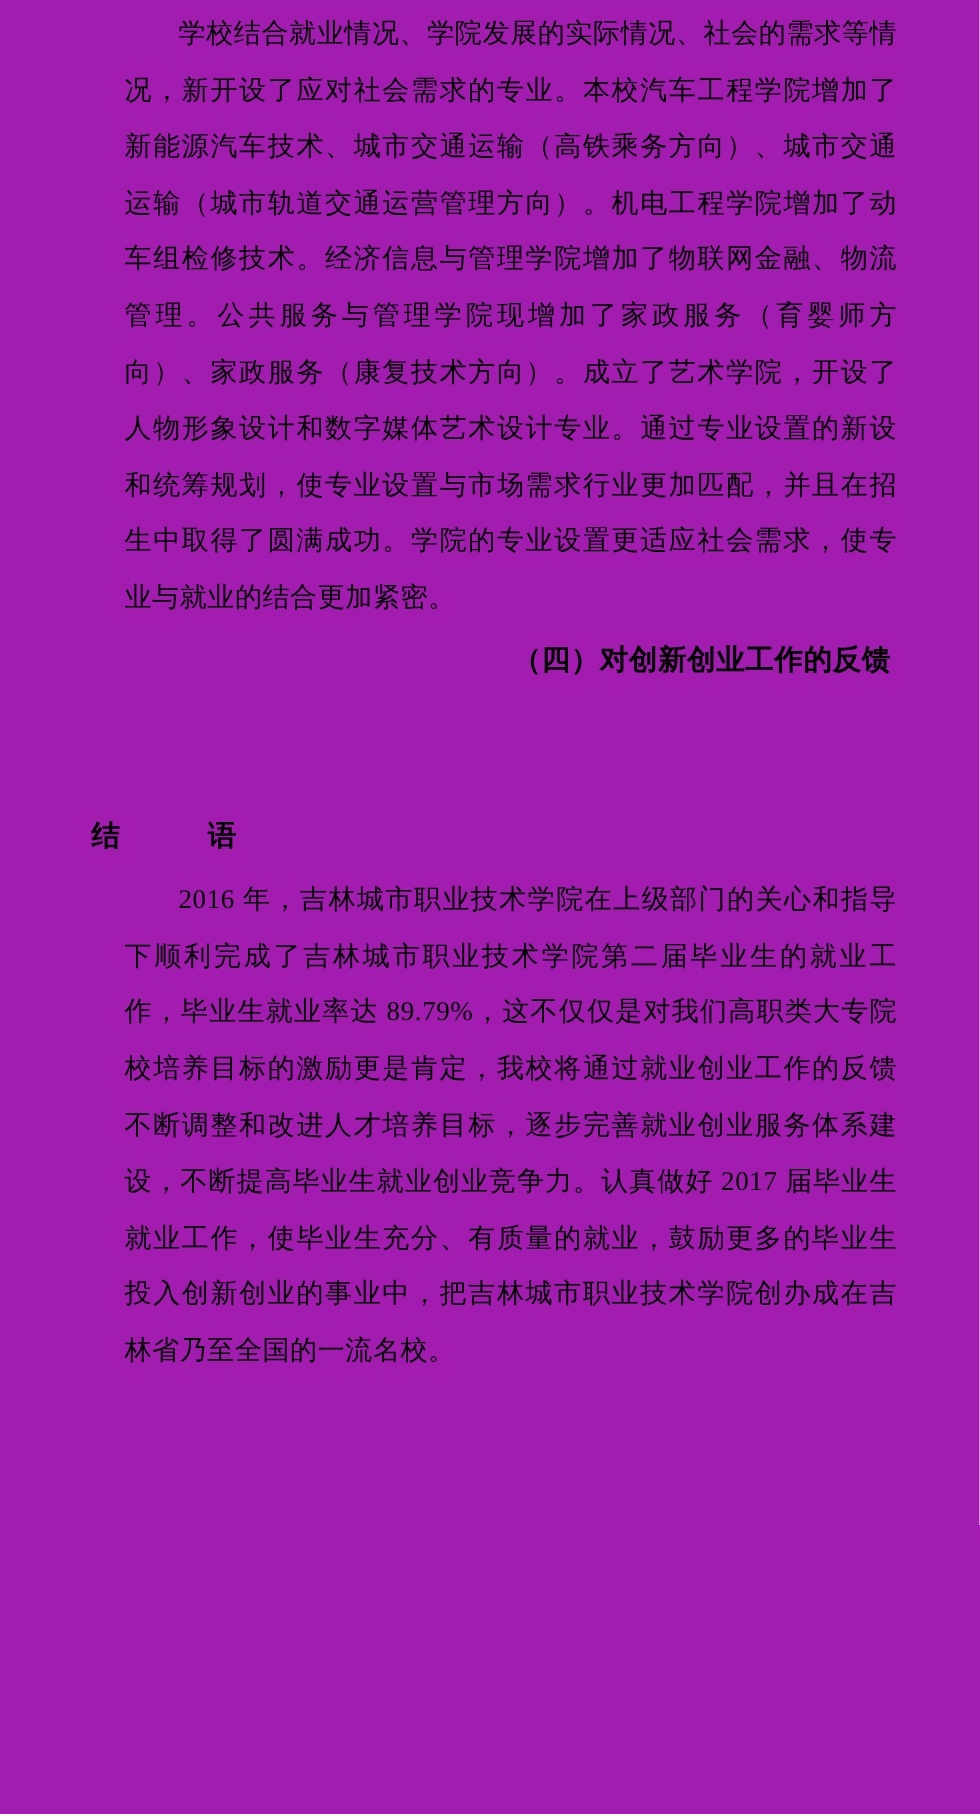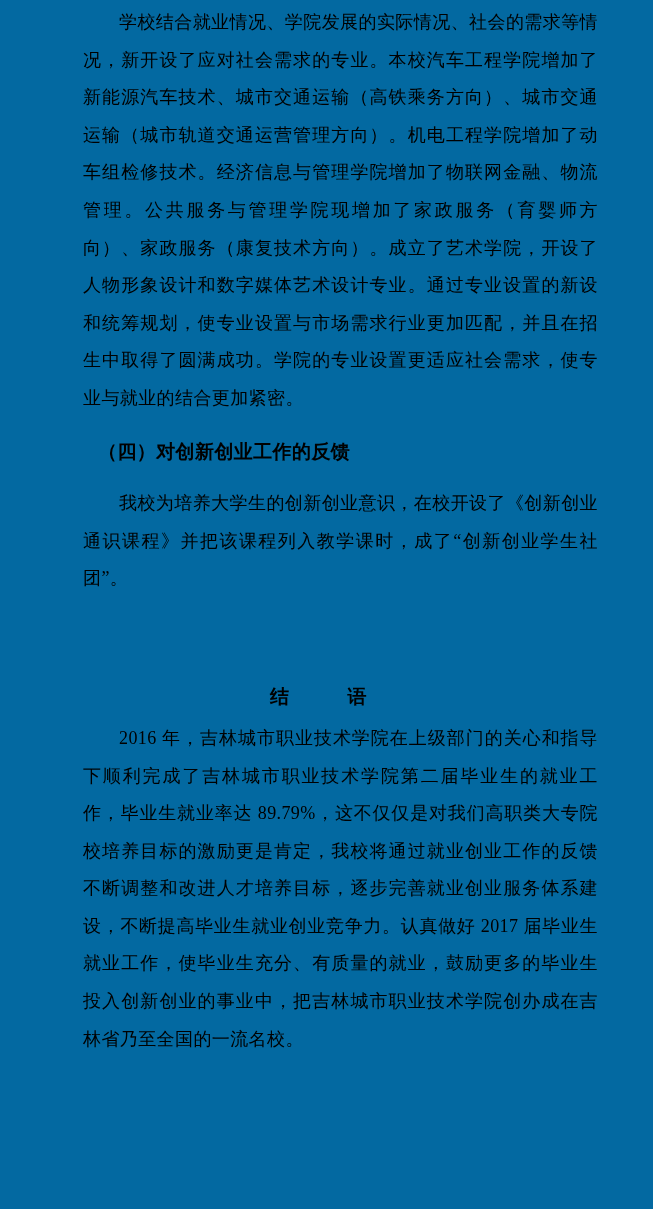--- a/index.html
+++ b/index.html
@@ -4,71 +4,70 @@
 <style>
   html, body {
     margin: 0;
     padding: 0;
     background: #ffffff;
   }
   .page {
     position: relative;
     width: 653px;
     height: 1209px;
-    background: #0369a1;
+    background: #a21caf;
     color: #000000;
     font-family: "Liberation Serif", "DejaVu Serif", serif;
     overflow: hidden;
     box-sizing: border-box;
   }
   .content {
     box-sizing: border-box;
     width: 653px;
     padding: 4px 55px 0 83px;
   }
   .body-para {
     margin: 0;
     font-size: 18px;
     line-height: 37.6px;
     text-indent: 36px;
     text-align: justify;
     letter-spacing: 0.4px;
     word-break: break-all;
   }
   .section-heading {
-    margin: 15px;
+    margin: 4px;
     font-size: 19px;
     font-weight: bold;
     line-height: 37.6px;
     letter-spacing: 0.4px;
+    text-align: right;
   }
   .conclusion-heading {
     margin: 80px 0 0 0;
     font-size: 19px;
     font-weight: bold;
     line-height: 38px;
-    text-align: center;
     transform: translateX(-22px);
     letter-spacing: 0.4px;
   }
   .conclusion-para {
     margin-top: 4px;
   }
 </style>
 </head>
 <body>
 
 <div class="page">
   <div class="content">
 
     <p class="body-para">学校结合就业情况、学院发展的实际情况、社会的需求等情况，新开设了应对社会需求的专业。本校汽车工程学院增加了新能源汽车技术、城市交通运输（高铁乘务方向）、城市交通运输（城市轨道交通运营管理方向）。机电工程学院增加了动车组检修技术。经济信息与管理学院增加了物联网金融、物流管理。公共服务与管理学院现增加了家政服务（育婴师方向）、家政服务（康复技术方向）。成立了艺术学院，开设了人物形象设计和数字媒体艺术设计专业。通过专业设置的新设和统筹规划，使专业设置与市场需求行业更加匹配，并且在招生中取得了圆满成功。学院的专业设置更适应社会需求，使专业与就业的结合更加紧密。</p>
 
     <h3 class="section-heading">（四）对创新创业工作的反馈</h3>
 
-    <p class="body-para">我校为培养大学生的创新创业意识，在校开设了《创新创业通识课程》并把该课程列入教学课时，成了“创新创业学生社团”。</p>
 
 
     <h3 class="conclusion-heading">结　　　语</h3>
 
     <p class="body-para conclusion-para">2016 年，吉林城市职业技术学院在上级部门的关心和指导下顺利完成了吉林城市职业技术学院第二届毕业生的就业工作，毕业生就业率达 89.79%，这不仅仅是对我们高职类大专院校培养目标的激励更是肯定，我校将通过就业创业工作的反馈不断调整和改进人才培养目标，逐步完善就业创业服务体系建设，不断提高毕业生就业创业竞争力。认真做好 2017 届毕业生就业工作，使毕业生充分、有质量的就业，鼓励更多的毕业生投入创新创业的事业中，把吉林城市职业技术学院创办成在吉林省乃至全国的一流名校。</p>
 
   </div>
 </div>
 
 </body></html>

